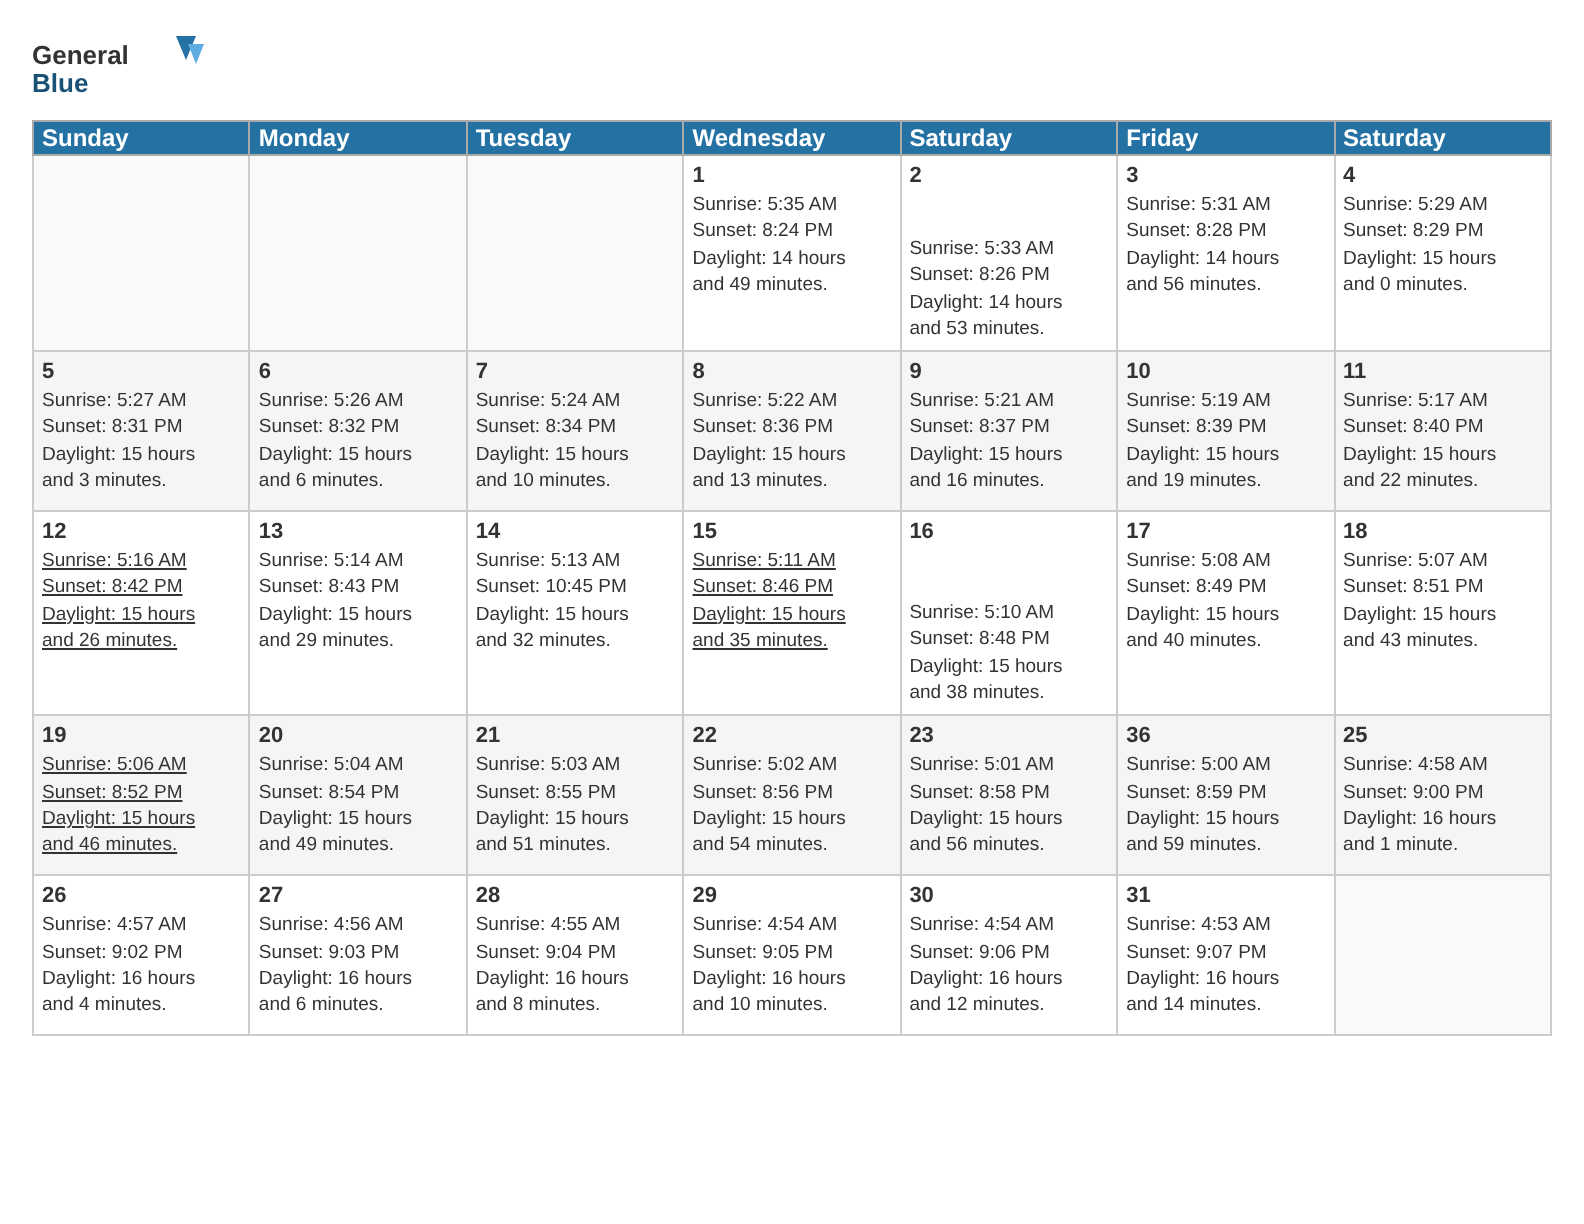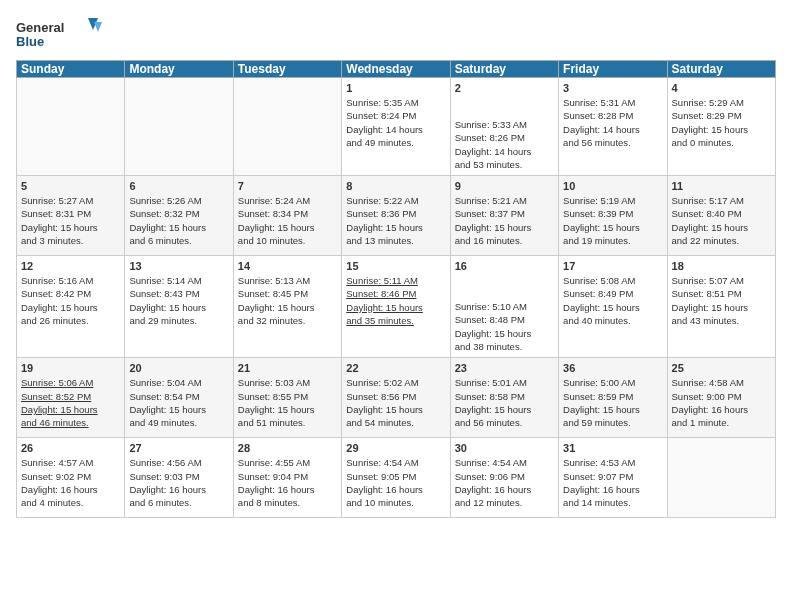--- a/index.html
+++ b/index.html
@@ -188,36 +188,36 @@
           <span class="day-number">11</span>
           <div class="day-info" style="white-space: pre-line;">Sunrise: 5:17 AM
 Sunset: 8:40 PM
 Daylight: 15 hours
 and 22 minutes.</div>
         </td>
       </tr>
       <tr>
         <td>
           <span class="day-number">12</span>
-          <div class="day-info" style="white-space: pre-line;">Sunrise: 5:16 AM
+          <div class="day-info" style="white-space: pre-line; text-decoration: underline;">Sunrise: 5:16 AM
 Sunset: 8:42 PM
 Daylight: 15 hours
 and 26 minutes.</div>
         </td>
         <td>
           <span class="day-number">13</span>
           <div class="day-info" style="white-space: pre-line;">Sunrise: 5:14 AM
 Sunset: 8:43 PM
 Daylight: 15 hours
 and 29 minutes.</div>
         </td>
         <td>
           <span class="day-number">14</span>
           <div class="day-info" style="white-space: pre-line;">Sunrise: 5:13 AM
-Sunset: 8:45 PM
+Sunset: 10:45 PM
 Daylight: 15 hours
 and 32 minutes.</div>
         </td>
         <td>
           <span class="day-number">15</span>
           <div class="day-info" style="white-space: pre-line; text-decoration: underline;">Sunrise: 5:11 AM
 Sunset: 8:46 PM
 Daylight: 15 hours
 and 35 minutes.</div>
         </td>

